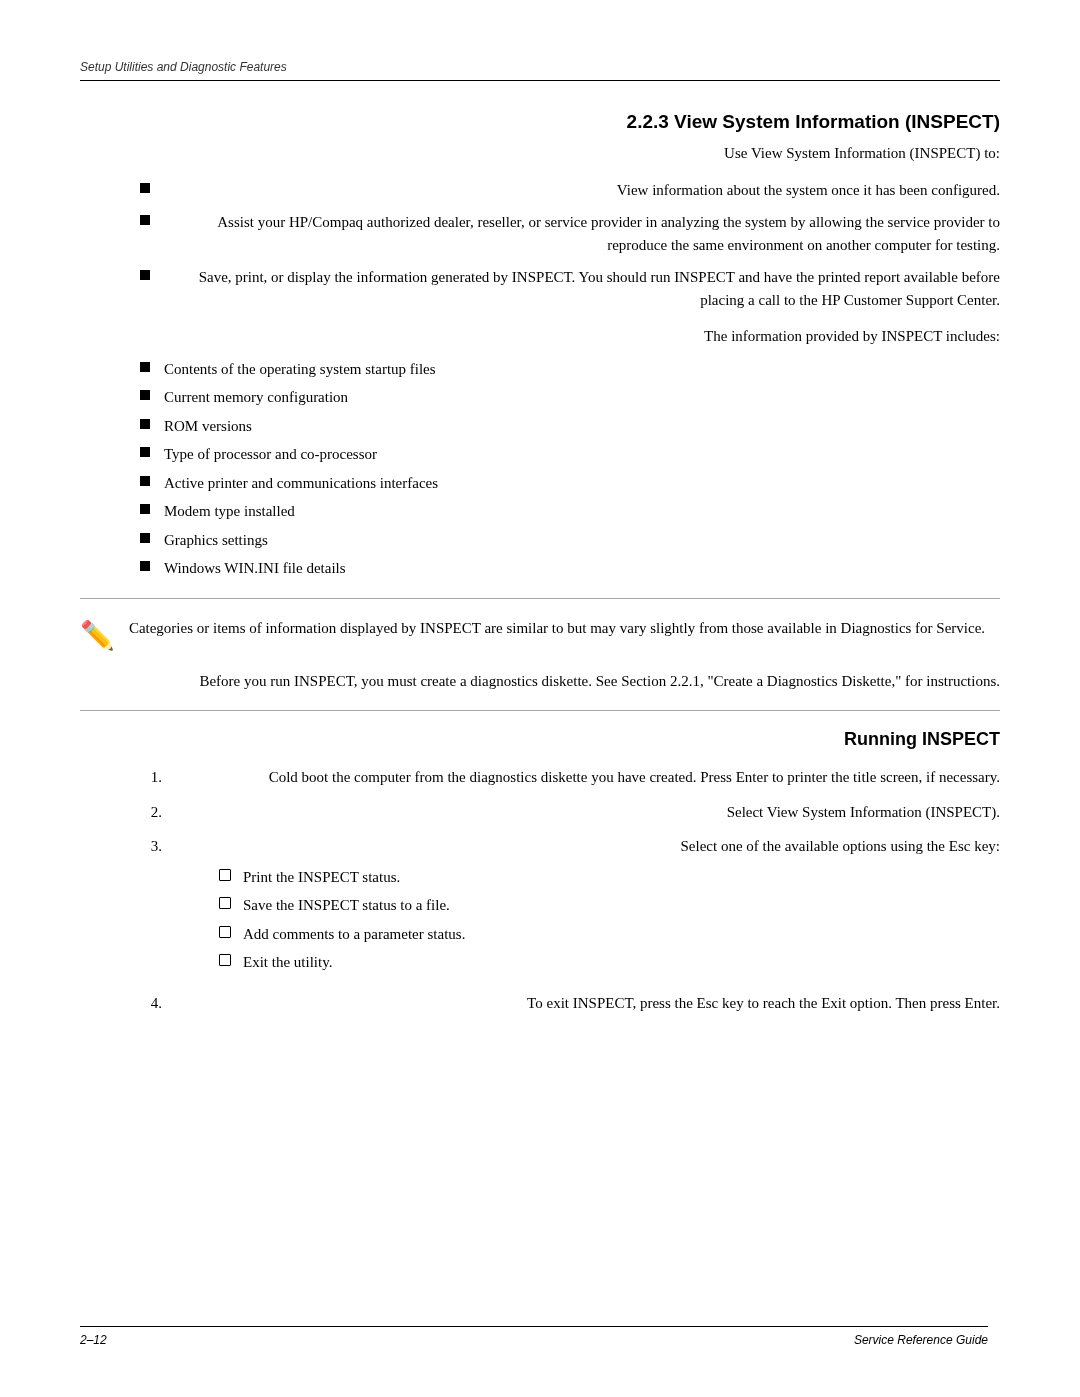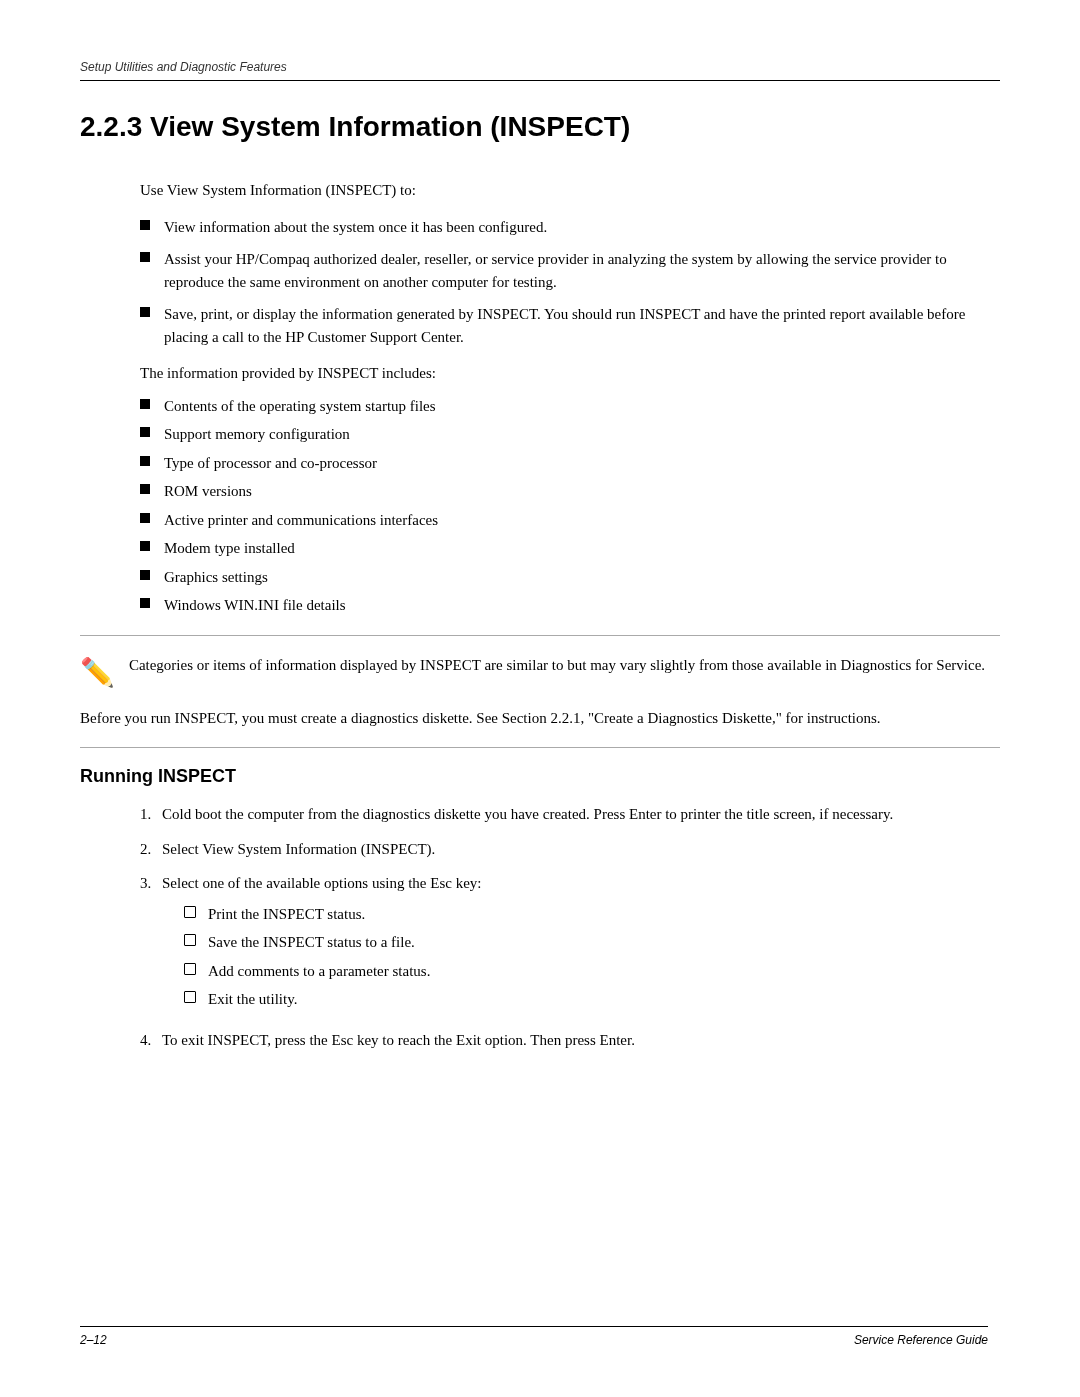--- a/index.html
+++ b/index.html
@@ -16,43 +16,44 @@
       width: 1080px;
       min-height: 1397px;
       position: relative;
     }
 
     .page {
       width: 1080px;
       min-height: 1397px;
       padding: 60px 80px 80px 80px;
       position: relative;
+      text-align: right;
     }
 
     .header-line {
       display: flex;
       justify-content: space-between;
       align-items: center;
       border-bottom: 1px solid #000;
       padding-bottom: 6px;
       margin-bottom: 30px;
     }
 
     .header-text {
       font-family: Arial, sans-serif;
       font-size: 12px;
       font-style: italic;
       color: #333;
     }
 
     .section-title {
       font-family: Arial, sans-serif;
-      font-size: 28px;
+      font-size: 19px;
       font-weight: bold;
-      margin-bottom: 36px;
+      margin-bottom: 9px;
     }
 
     .intro-para {
       margin-left: 60px;
       margin-bottom: 14px;
       font-size: 15px;
       line-height: 1.5;
     }
 
     .bullet-list {
@@ -178,20 +179,21 @@
     .sub-bullet-list {
       margin-left: 22px;
       margin-top: 8px;
     }
 
     .sub-bullet-item {
       display: flex;
       align-items: flex-start;
       margin-bottom: 6px;
       line-height: 1.5;
+      margin-left: 35px;
     }
 
     .checkbox-icon {
       width: 12px;
       height: 12px;
       border: 1.5px solid #000;
       margin-top: 3px;
       margin-right: 12px;
       flex-shrink: 0;
       border-radius: 1px;
@@ -255,29 +257,29 @@
 
   <div class="includes-label">The information provided by INSPECT includes:</div>
 
   <div class="small-bullet-list">
   <div class="small-bullet-item">
       <div class="small-bullet-square"></div>
       <span class="small-bullet-text">Contents of the operating system startup files</span>
     </div>
       <div class="small-bullet-item">
       <div class="small-bullet-square"></div>
-      <span class="small-bullet-text">Support memory configuration</span>
+      <span class="small-bullet-text">Current memory configuration</span>
+    </div>
+      <div class="small-bullet-item">
+      <div class="small-bullet-square"></div>
+      <span class="small-bullet-text">ROM versions</span>
     </div>
       <div class="small-bullet-item">
       <div class="small-bullet-square"></div>
       <span class="small-bullet-text">Type of processor and co-processor</span>
-    </div>
-      <div class="small-bullet-item">
-      <div class="small-bullet-square"></div>
-      <span class="small-bullet-text">ROM versions</span>
     </div>
       <div class="small-bullet-item">
       <div class="small-bullet-square"></div>
       <span class="small-bullet-text">Active printer and communications interfaces</span>
     </div>
       <div class="small-bullet-item">
       <div class="small-bullet-square"></div>
       <span class="small-bullet-text">Modem type installed</span>
     </div>
       <div class="small-bullet-item">

